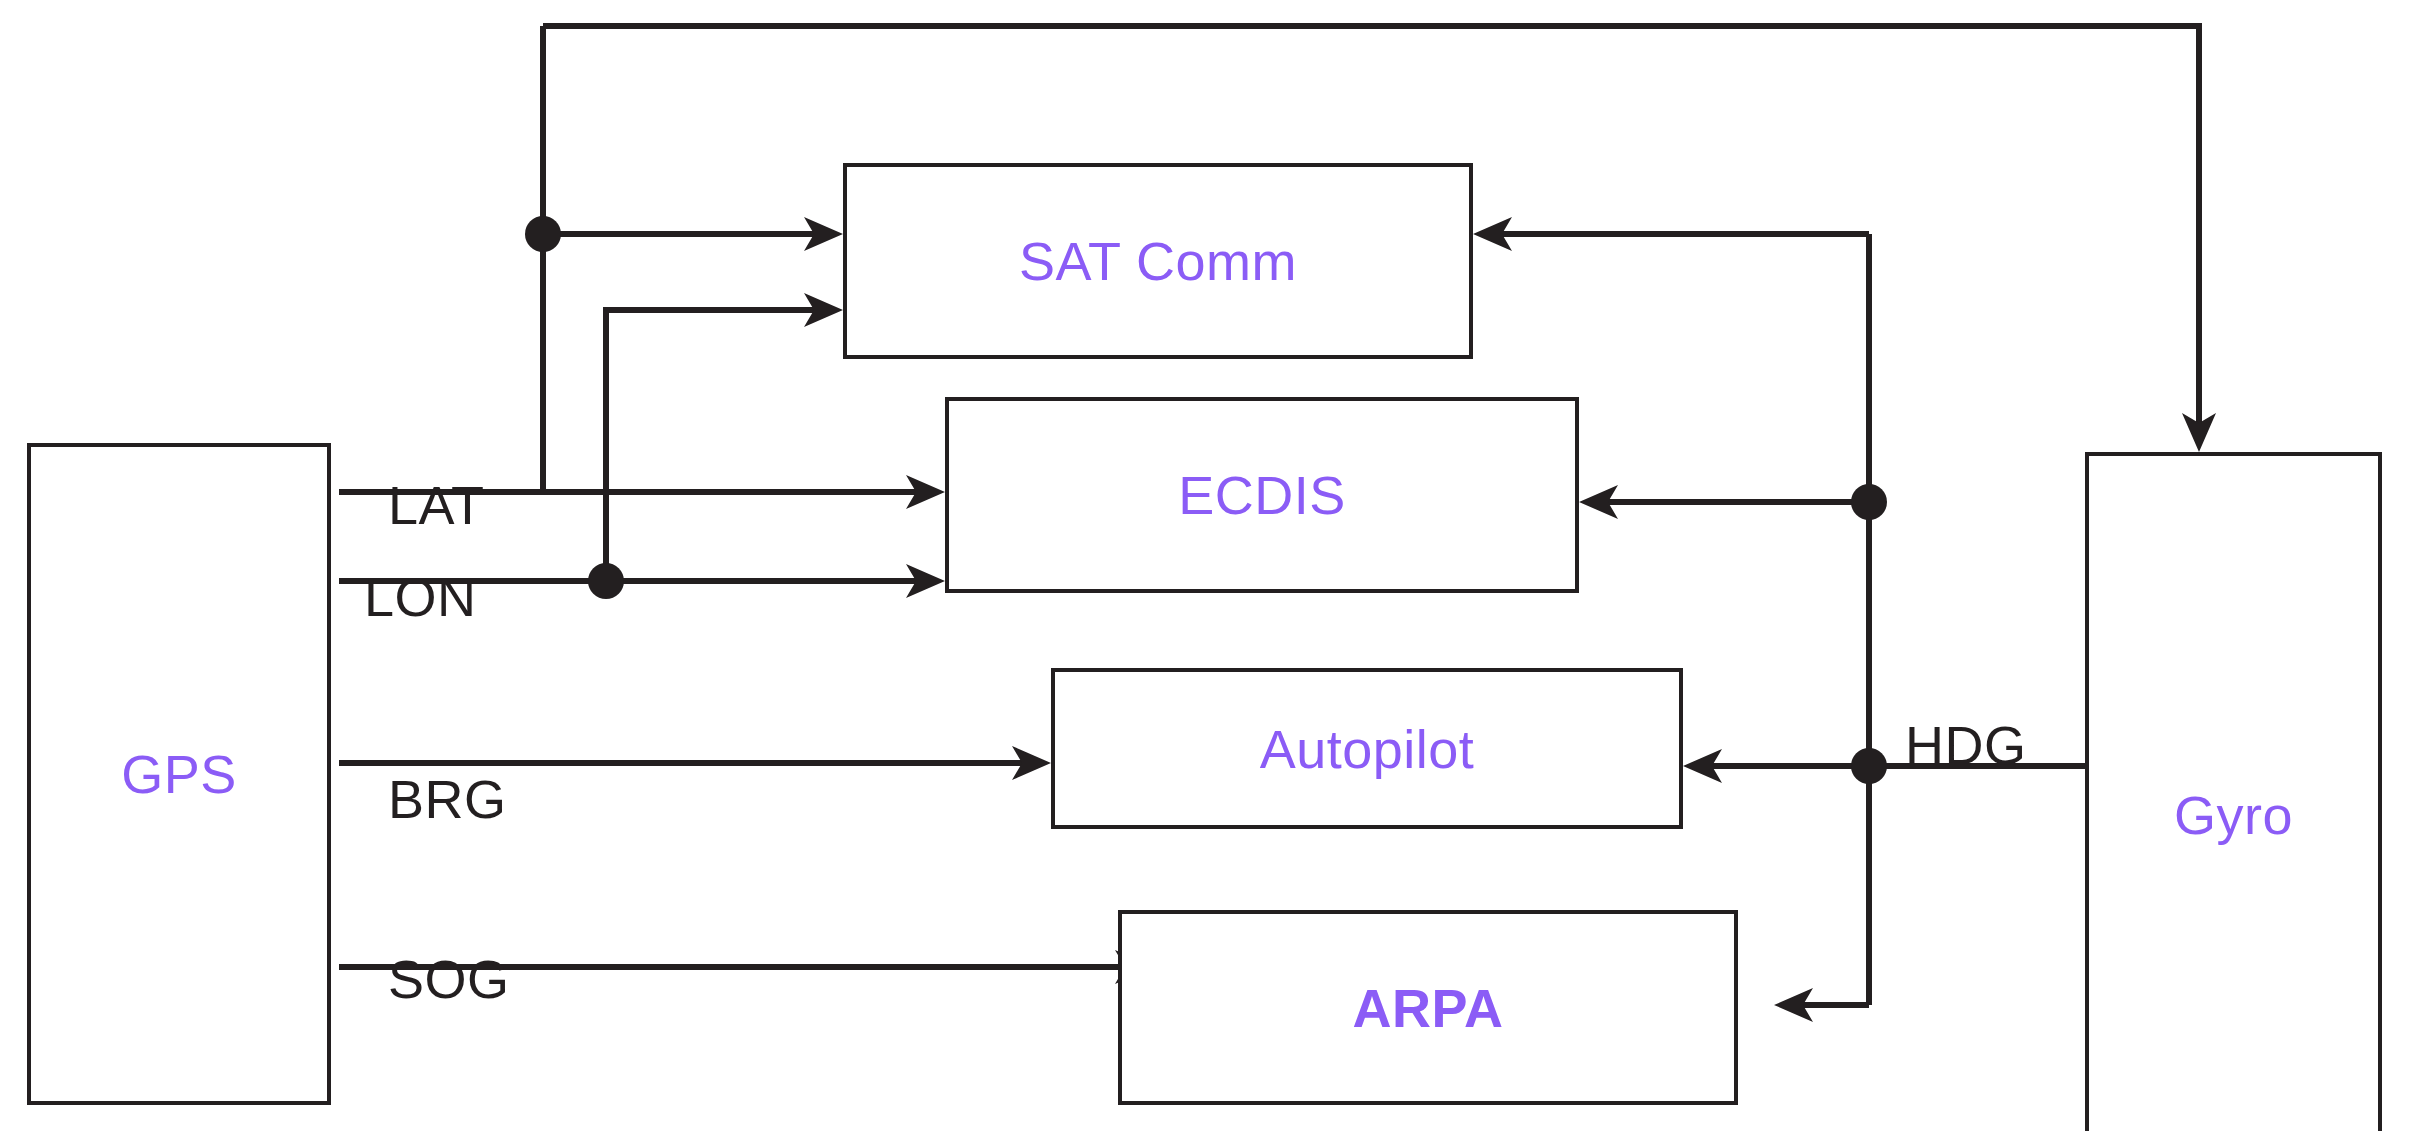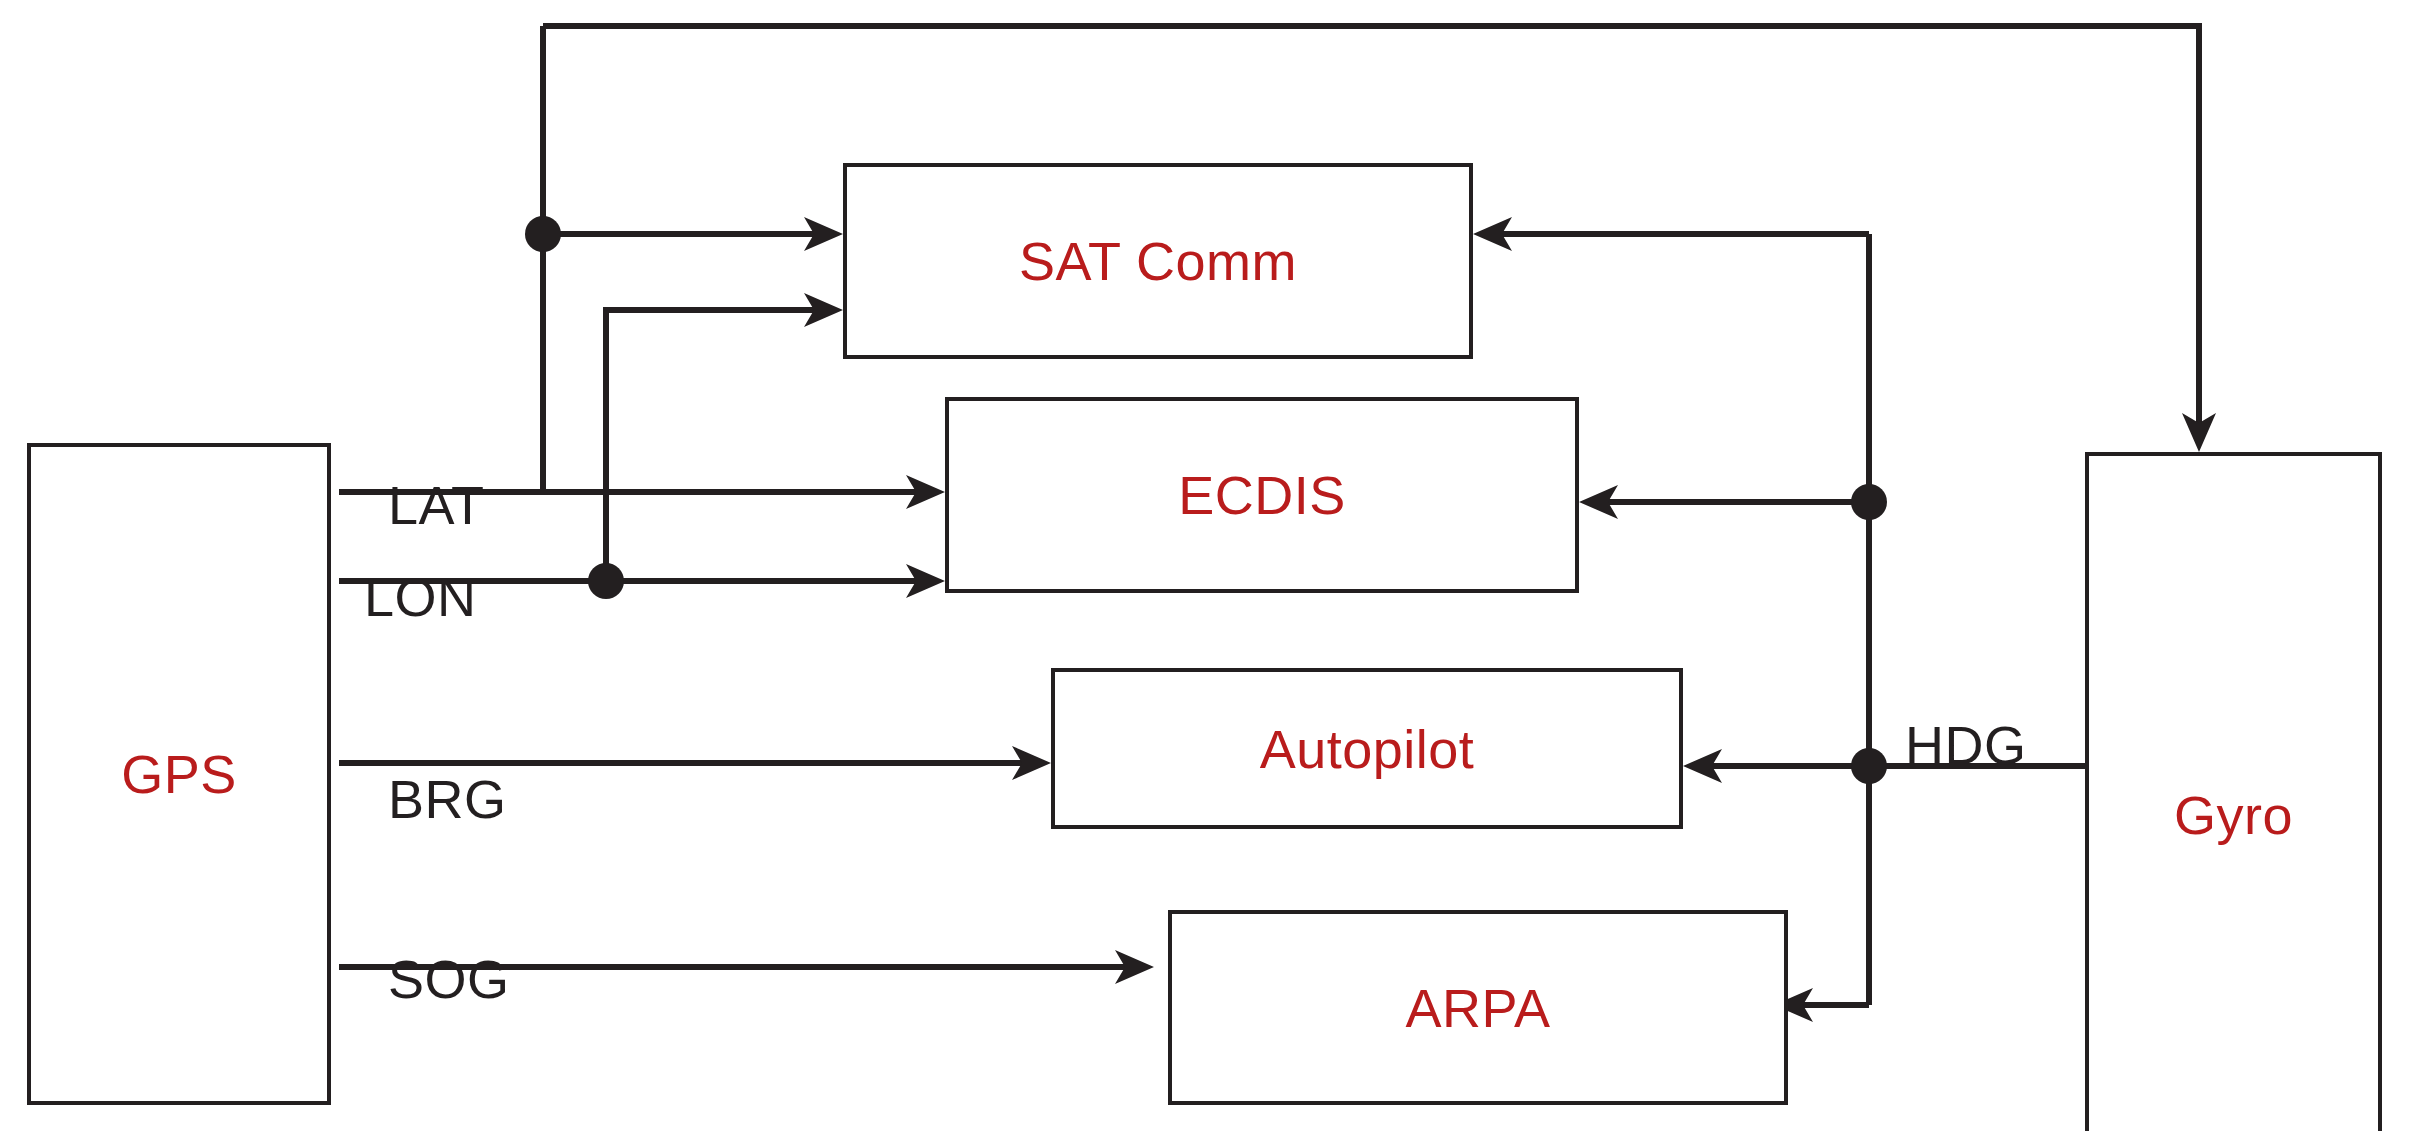--- a/index.html
+++ b/index.html
@@ -27,21 +27,21 @@
     display: block;
   }
   .node-box {
     position: absolute;
     box-sizing: border-box;
     border: 4px solid #231f20;
     background: #ffffff;
     display: flex;
     align-items: center;
     justify-content: center;
-    color: #b91c1c;
+    color: #8b5cf6;
     font-family: "Liberation Sans", sans-serif;
     font-size: 54px;
     font-weight: 400;
     letter-spacing: 0.5px;
     line-height: 1;
     white-space: nowrap;
   }
   .edge-label {
     position: absolute;
     color: #231f20;
@@ -138,21 +138,21 @@
   </svg>
 
   <div class="node-box" style="left:27px; top:443px; width:304px; height:662px;">GPS</div>
 
   <div class="node-box" style="left:843px; top:163px; width:630px; height:196px;">SAT Comm</div>
 
   <div class="node-box" style="left:945px; top:397px; width:634px; height:196px;">ECDIS</div>
 
   <div class="node-box" style="left:1051px; top:668px; width:632px; height:161px;">Autopilot</div>
 
-  <div class="node-box" style="left:1168px; top:910px; width:620px; height:195px;">ARPA</div>
+  <div class="node-box" style="left:1118px; top:910px; width:620px; height:195px;font-weight:bold;">ARPA</div>
 
   <div class="node-box" style="left:2085px; top:452px; width:297px; height:726px;">Gyro</div>
 
   <div class="edge-label" style="left:388px; top:432px;">LAT</div>
 
   <div class="edge-label" style="left:364px; top:524px;">LON</div>
 
   <div class="edge-label" style="left:388px; top:726px;">BRG</div>
 
   <div class="edge-label" style="left:388px; top:906px;">SOG</div>

